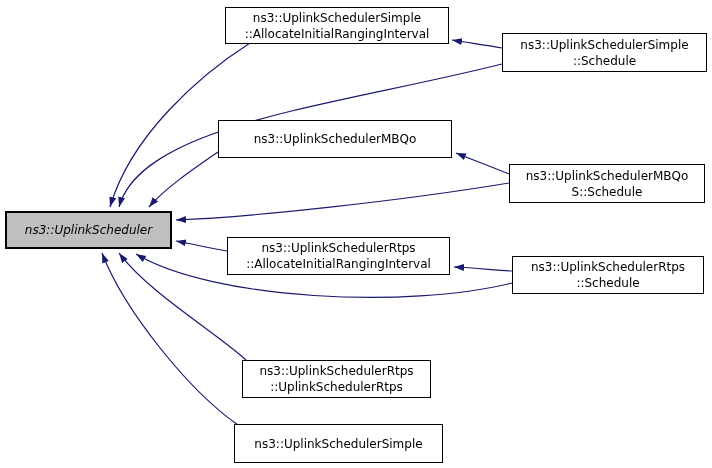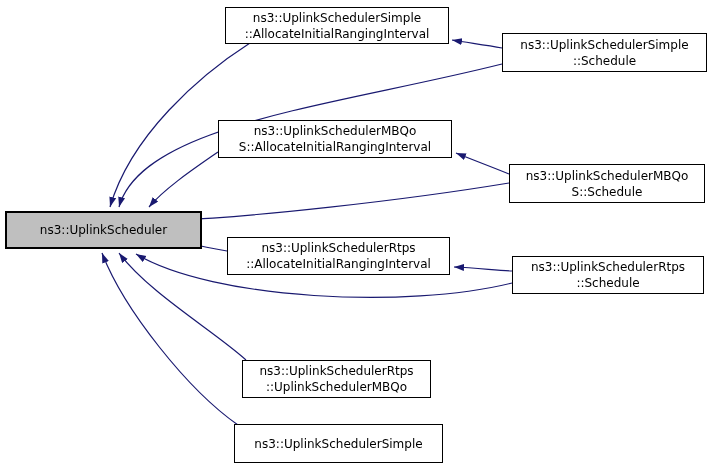--- a/index.html
+++ b/index.html
@@ -57,56 +57,55 @@
     <path d="M218,152 C 195,168 165,188 149,207" stroke="#191970" stroke-width="1.2" marker-end="url(#arrow)"></path>
     <path d="M509,183 C 400,201 252,217 176,220" stroke="#191970" stroke-width="1.2" marker-end="url(#arrow)"></path>
     <path d="M509,174 C 492,167 473,160 456,153" stroke="#191970" stroke-width="1.2" marker-end="url(#arrow)"></path>
     <path d="M227,251 C 210,248 192,244 176,241" stroke="#191970" stroke-width="1.2" marker-end="url(#arrow)"></path>
     <path d="M512,283 C 408,309 213,300 136,254" stroke="#191970" stroke-width="1.2" marker-end="url(#arrow)"></path>
     <path d="M512,271 C 494,270 476,268 454,267" stroke="#191970" stroke-width="1.2" marker-end="url(#arrow)"></path>
     <path d="M246,360 C 214,331 149,293 119,253" stroke="#191970" stroke-width="1.2" marker-end="url(#arrow)"></path>
     <path d="M238,425 C 188,390 124,310 102,253" stroke="#191970" stroke-width="1.2" marker-end="url(#arrow)"></path>
   </svg>
 
-  <div class="node current" style="left:5px; top:211px; width:197px; height:38px;">
+  <div class="node current" style="left:5px; top:211px; width:167px; height:38px;font-style:italic;">
     <span>ns3::UplinkScheduler</span>
   </div>
 
   <div class="node" style="left:225px; top:7px; width:224px; height:37px;">
     <span>ns3::UplinkSchedulerSimple</span>
     <span>::AllocateInitialRangingInterval</span>
   </div>
 
   <div class="node" style="left:502px; top:33px; width:205px; height:39px;">
     <span>ns3::UplinkSchedulerSimple</span>
     <span>::Schedule</span>
   </div>
 
   <div class="node" style="left:218px; top:120px; width:234px; height:38px;">
     <span>ns3::UplinkSchedulerMBQo</span>
-    <span>S::AllocateInitialRangingInterval</span>
   </div>
 
   <div class="node" style="left:509px; top:164px; width:196px; height:39px;">
     <span>ns3::UplinkSchedulerMBQo</span>
     <span>S::Schedule</span>
   </div>
 
   <div class="node" style="left:227px; top:237px; width:223px; height:38px;">
     <span>ns3::UplinkSchedulerRtps</span>
     <span>::AllocateInitialRangingInterval</span>
   </div>
 
   <div class="node" style="left:512px; top:256px; width:192px; height:38px;">
     <span>ns3::UplinkSchedulerRtps</span>
     <span>::Schedule</span>
   </div>
 
   <div class="node" style="left:242px; top:360px; width:189px; height:38px;">
     <span>ns3::UplinkSchedulerRtps</span>
-    <span>::UplinkSchedulerMBQo</span>
+    <span>::UplinkSchedulerRtps</span>
   </div>
 
   <div class="node" style="left:234px; top:424px; width:209px; height:39px;">
     <span>ns3::UplinkSchedulerSimple</span>
   </div>
 
 </div>
 
 </body></html>

